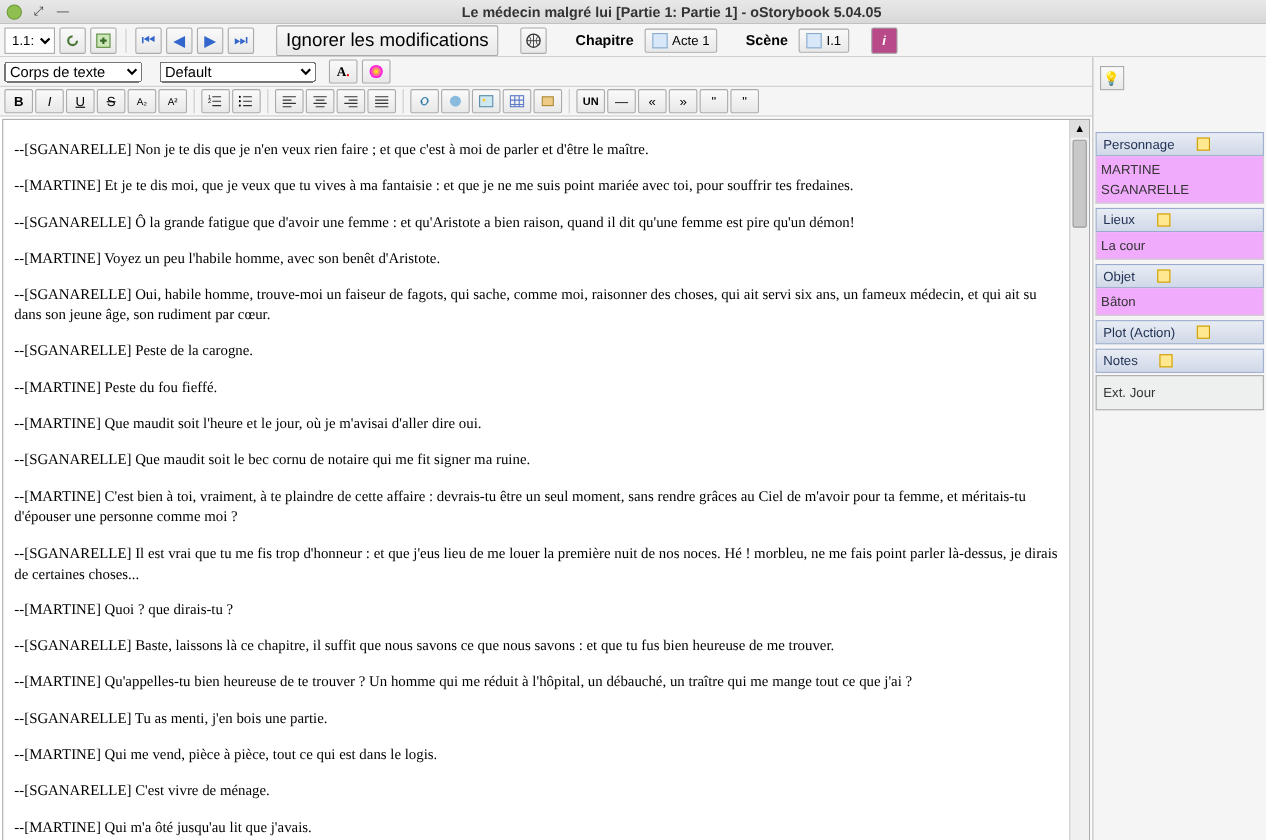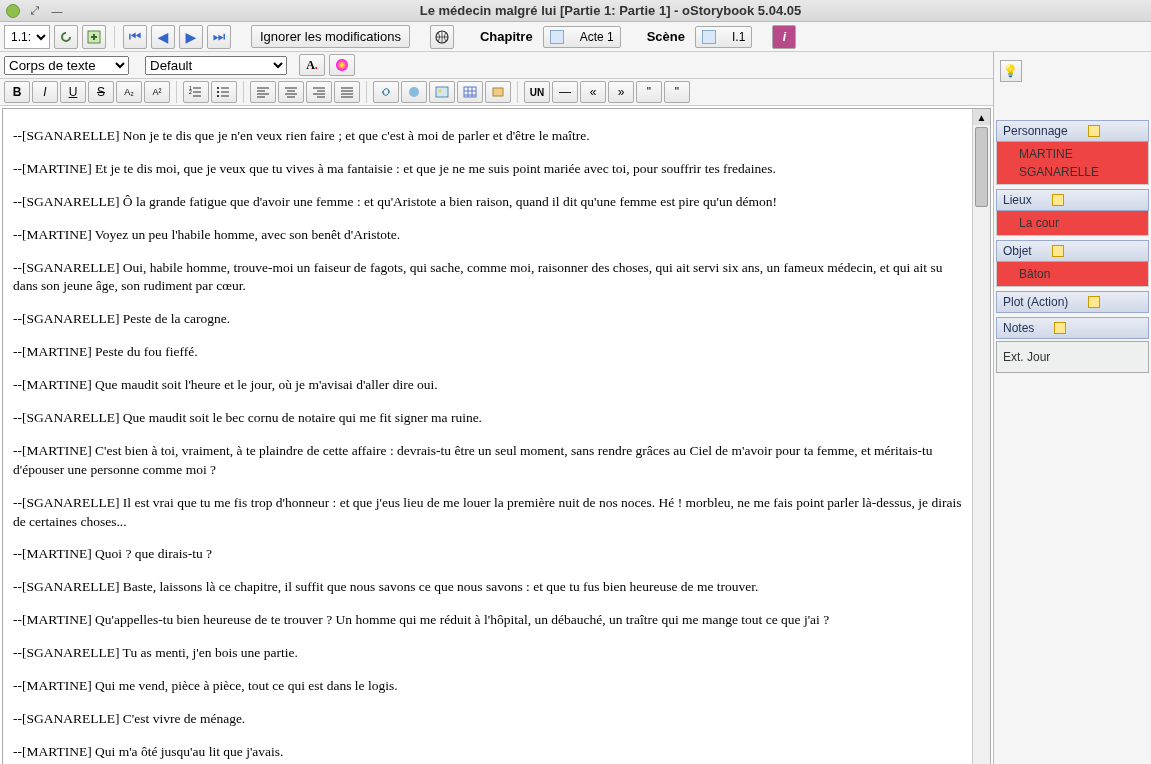--- a/index.html
+++ b/index.html
@@ -6,40 +6,40 @@
 body { font-family: Arial, sans-serif; font-size: 12px; background: #fff; width: 1151px; height: 764px; overflow: hidden; display: flex; flex-direction: column; }
 .titlebar { background: linear-gradient(to bottom, #e8e8e8, #d8d8d8); height: 22px; display: flex; align-items: center; padding: 0 6px; border-bottom: 1px solid #bbb; }
 .titlebar-buttons { display: flex; gap: 8px; margin-right: 12px; }
 .tbbtn { width: 14px; height: 14px; display: flex; align-items: center; justify-content: center; font-size: 11px; color: #444; }
 .tbbtn.close { width: 14px; height: 14px; border-radius: 50%; background: #8fbf4f; border: 1px solid #6a9a3a; }
 .title-text { flex: 1; text-align: center; font-size: 13px; font-weight: bold; color: #333; }
 .toolbar { background: #f5f5f5; border-bottom: 1px solid #ccc; height: 30px; display: flex; align-items: center; padding: 2px 4px; gap: 4px; }
 .toolbar select { height: 24px; font-size: 12px; border: 1px solid #aaa; background: #fff; padding: 0 2px; }
 .tbtn { width: 24px; height: 24px; border: 1px solid #aaa; background: linear-gradient(to bottom, #fafafa, #e8e8e8); display: flex; align-items: center; justify-content: center; cursor: pointer; border-radius: 2px; }
 .sep { width: 1px; height: 22px; background: #ccc; margin: 0 4px; }
-.txtbtn { border: 1px solid #aaa; background: linear-gradient(to bottom, #fafafa, #e8e8e8); padding: 3px 8px; font-size: 13px; cursor: pointer; border-radius: 2px; }
+.txtbtn { border: 1px solid #aaa; background: linear-gradient(to bottom, #fafafa, #e8e8e8); padding: 3px 8px; font-size: 17px; cursor: pointer; border-radius: 2px; }
 .label { font-size: 13px; font-weight: bold; color: #000000; padding: 0 6px; }
-.chip { border: 1px solid #aaa; background: linear-gradient(to bottom, #fafafa, #e8e8e8); padding: 3px 6px; display: flex; align-items: center; gap: 16px; cursor: pointer; border-radius: 2px; }
+.chip { border: 1px solid #aaa; background: linear-gradient(to bottom, #fafafa, #e8e8e8); padding: 3px 6px; display: flex; align-items: center; gap: 4px; cursor: pointer; border-radius: 2px; }
 .chip-icon { width: 14px; height: 14px; background: #d8e8f8; border: 1px solid #88aacc; }
 .toolbar2 { background: #f5f5f5; border-bottom: 1px solid #ccc; height: 30px; display: flex; align-items: center; padding: 2px 4px; gap: 4px; }
 .fmtbtn { width: 26px; height: 22px; border: 1px solid #aaa; background: linear-gradient(to bottom, #fafafa, #e8e8e8); display: flex; align-items: center; justify-content: center; cursor: pointer; font-size: 12px; border-radius: 2px; }
 .main { flex: 1; display: flex; overflow: hidden; }
 .editor-wrap { flex: 1; display: flex; flex-direction: column; border: 1px solid #aaa; margin: 2px; background: #fff; }
 .editor-scroll { flex: 1; display: flex; overflow: hidden; }
 .editor { flex: 1; padding: 18px 10px; font-family: Georgia, serif; font-size: 13.5px; line-height: 1.4; color: #000; overflow-y: auto; }
 .editor p { margin: 0 0 14px 0; }
 .scrollbar { width: 18px; background: #f0f0f0; border-left: 1px solid #ccc; position: relative; }
 .scrollbar-thumb { position: absolute; top: 18px; left: 2px; right: 2px; height: 80px; background: #c8c8c8; border: 1px solid #999; border-radius: 2px; }
 .scrollbar-arrow { position: absolute; left: 0; right: 0; height: 16px; background: #e0e0e0; display: flex; align-items: center; justify-content: center; font-size: 10px; }
 .scrollbar-arrow.up { top: 0; }
 .sidebar { width: 158px; background: #f5f5f5; border-left: 1px solid #bbb; display: flex; flex-direction: column; padding: 4px 2px; }
 .side-top { display: flex; padding: 4px; }
 .bulb { width: 22px; height: 22px; border: 1px solid #aaa; background: linear-gradient(to bottom, #fafafa, #e8e8e8); display: flex; align-items: center; justify-content: center; }
 .section-header { background: linear-gradient(to bottom, #e8ecf4, #d0d8e8); border: 1px solid #9aaacc; padding: 3px 6px; font-size: 12px; color: #223355; display: flex; align-items: center; gap: 20px; margin-top: 4px; }
-.section-body { background: #ef4444; border: 1px solid #ccc; border-top: none; padding: 3px 22px; font-size: 12px; color: #333; }
+.section-body { background: #f0abfc; border: 1px solid #ccc; border-top: none; padding: 3px 4px; font-size: 12px; color: #333; }
 .section-body div { padding: 2px 0; }
 .edit-icon { width: 12px; height: 12px; background: #ffe890; border: 1px solid #cc9900; display: inline-block; }
 .nav-arrow { font-family: Arial; color: #3366cc; font-size: 14px; }
 svg { display: block; }
 </style>
 </head>
 <body>
 
 <div class="titlebar">
   <div class="titlebar-buttons">

